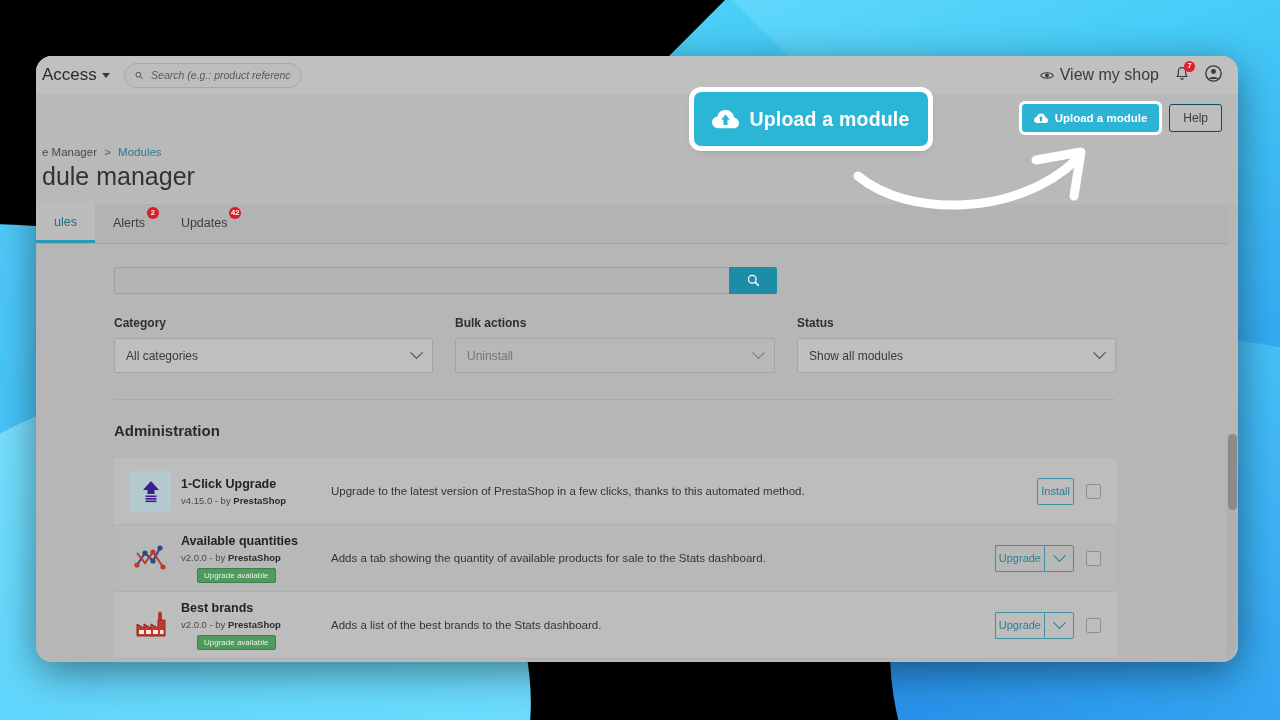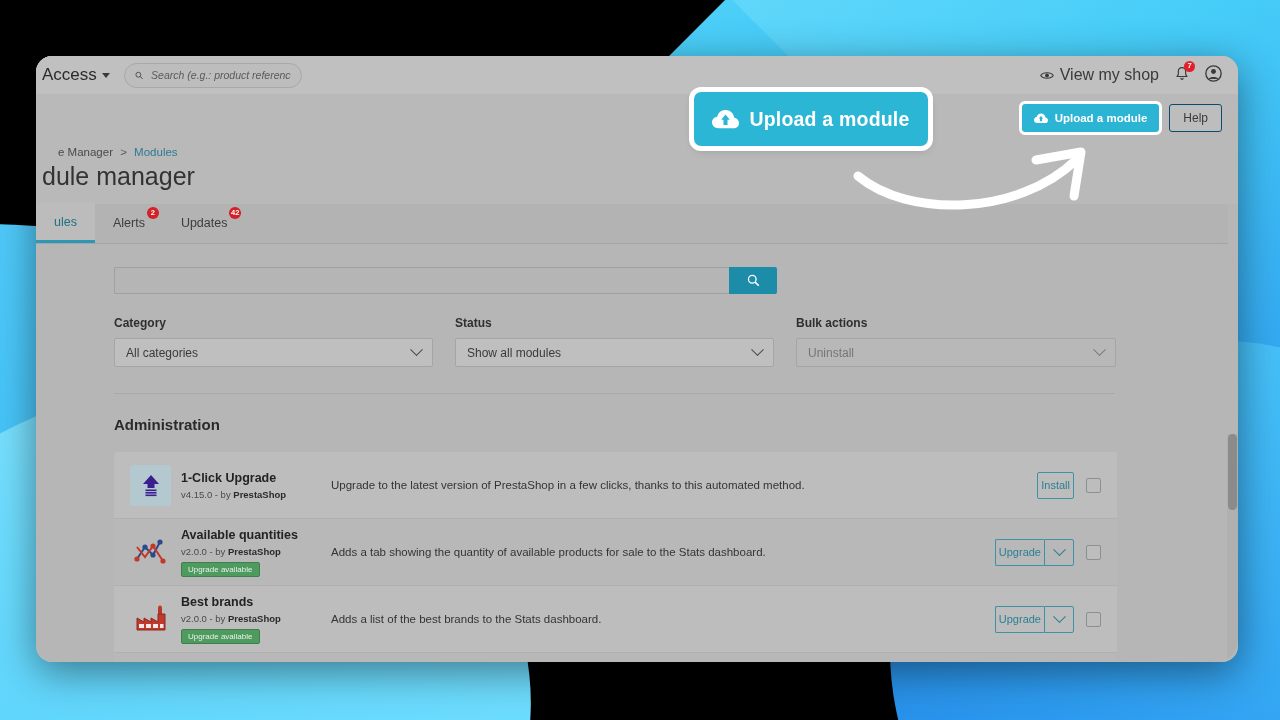--- a/index.html
+++ b/index.html
@@ -84,21 +84,21 @@
   .view-shop { display:flex; align-items:center; gap:6px; font-size:16px; color:#3a3a3a; white-space:nowrap; }
   .bell-wrap { position:relative; }
   .bell-badge {
     position:absolute; top:-5px; right:-6px;
     background:#e0202a; color:#fff; font-size:7.5px; font-weight:bold;
     border-radius:50%; width:11px; height:11px;
     display:flex;align-items:center;justify-content:center; line-height:1;
   }
 
   
-  .crumbs { position:absolute; left:22px; top:90px; font-size:11.5px; color:#4a4a4a; white-space:nowrap; }
+  .crumbs { position:absolute; left:6px; top:90px; font-size:11.5px; color:#4a4a4a; white-space:nowrap; }
   .crumbs a { color:#2d7a93; text-decoration:none; }
   .crumb-sep { color:#5b5b5b; margin:0 4px; }
   .page-title {
     position:absolute; left:6px; top:106px;
     font-size:25px; font-weight:400; color:#333; white-space:nowrap;
   }
   .header-zone { position:absolute; left:0; right:0; top:38px; height:110px; background:#b9b9b9; }
 
   .hdr-actions { position:absolute; right:16px; top:48px; display:flex; align-items:center; gap:10px; }
   .btn-upload {
@@ -142,21 +142,21 @@
   }
   .search-go {
     width:48px; height:27px; background:#1d8ca8; border:none; border-radius:0 2px 2px 0;
     display:flex;align-items:center;justify-content:center; cursor:pointer;
   }
 
   .filters { display:flex; gap:22px; margin-top:22px; }
   .filter { }
   .filter .flabel { font-size:12px; color:#2f2f2f; font-weight:bold; margin-bottom:8px; }
   .select {
-    width:319px; height:29px; background:#bfbfbf; border:1px solid #a5a5a5; border-radius:2px;
+    width:319px; height:35px; background:#bfbfbf; border:1px solid #a5a5a5; border-radius:2px;
     display:flex; align-items:center; justify-content:space-between; padding: 0 11px;
     font-size:12px; color:#3a3a3a; cursor:pointer;
   }
   .select.bulk { width:320px; background:#b8b8b8; color:#767676; }
   .select.bulk .chev { opacity:.55; }
   .chev { width:9px;height:9px;border-right:1.6px solid #4a4a4a;border-bottom:1.6px solid #4a4a4a;transform:rotate(45deg) translate(-2px,-2px); }
 
   .divider { width:1001px; height:1px; background:#a9a9a9; margin-top:26px; }
 
   .section-title { font-size:15px; font-weight:bold; color:#2a2a2a; margin-top:22px; }
@@ -169,21 +169,21 @@
   .module-row:nth-child(even) { background:#b8b8b8; }
   .m-icon { width:41px; height:41px; flex:0 0 41px; display:flex; align-items:center; justify-content:center; }
   .m-icon .tile { width:41px;height:41px;background:#b4c9cf;border-radius:3px;display:flex;align-items:center;justify-content:center; }
   .m-info { width:148px; flex:0 0 148px; margin-left:10px; }
   .m-name { font-size:12.5px; font-weight:bold; color:#232323; line-height:1.2; }
   .m-meta { font-size:9.5px; color:#4a4a4a; margin-top:3px; white-space:nowrap; }
   .m-meta b { color:#2a2a2a; }
   .m-badge {
     display:inline-block; margin-top:5px;
     background:#4f9a5f; color:#e8f3ea; font-size:8px;
-    padding: 2px 6px; border-radius:2px; border:1px solid #3e7f4d;
+    padding: 2px 6px; border-radius:2px; border:1px solid #3e7f4d;margin-left:16px;
   }
   .m-desc { flex:1; font-size:11.5px; color:#343434; padding-left:2px; }
   .m-actions { display:flex; align-items:center; gap:12px; }
   .act-group { display:flex; }
   .btn-act {
     border:1px solid #3f91a6; color:#2a7f96; background:transparent;
     font-size:11px; height:27px; padding: 0 3px; border-radius:2px;
     white-space:nowrap; cursor:pointer;
   }
   .act-group .btn-act { border-radius:2px 0 0 2px; border-right:none; }
@@ -313,30 +313,30 @@
 
           <div class="filters">
             <div class="filter">
               <div class="flabel">Category</div>
               <div class="select">
                 <span>All categories</span>
                 <span class="chev"></span>
               </div>
             </div>
             <div class="filter">
+              <div class="flabel">Bulk actions</div>
+              <div class="select bulk">
+                <span>Uninstall</span>
+                <span class="chev"></span>
+              </div>
+            </div>
+            <div class="filter">
               <div class="flabel">Status</div>
               <div class="select">
                 <span>Show all modules</span>
-                <span class="chev"></span>
-              </div>
-            </div>
-            <div class="filter">
-              <div class="flabel">Bulk actions</div>
-              <div class="select bulk">
-                <span>Uninstall</span>
                 <span class="chev"></span>
               </div>
             </div>
           </div>
 
           <div class="divider"></div>
 
           <div class="section-title">Administration</div>
 
           <div class="module-list">

